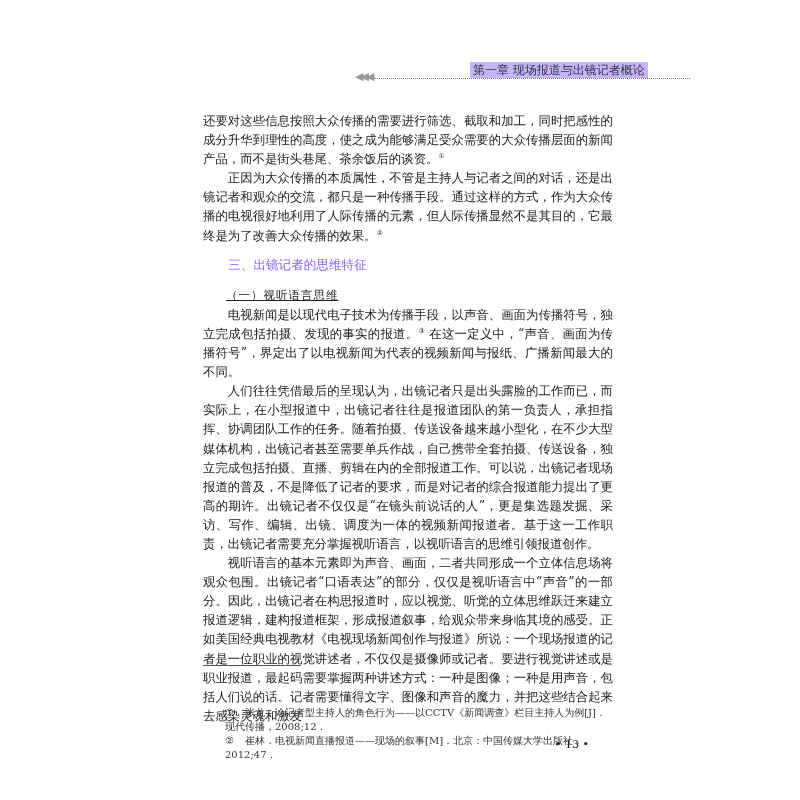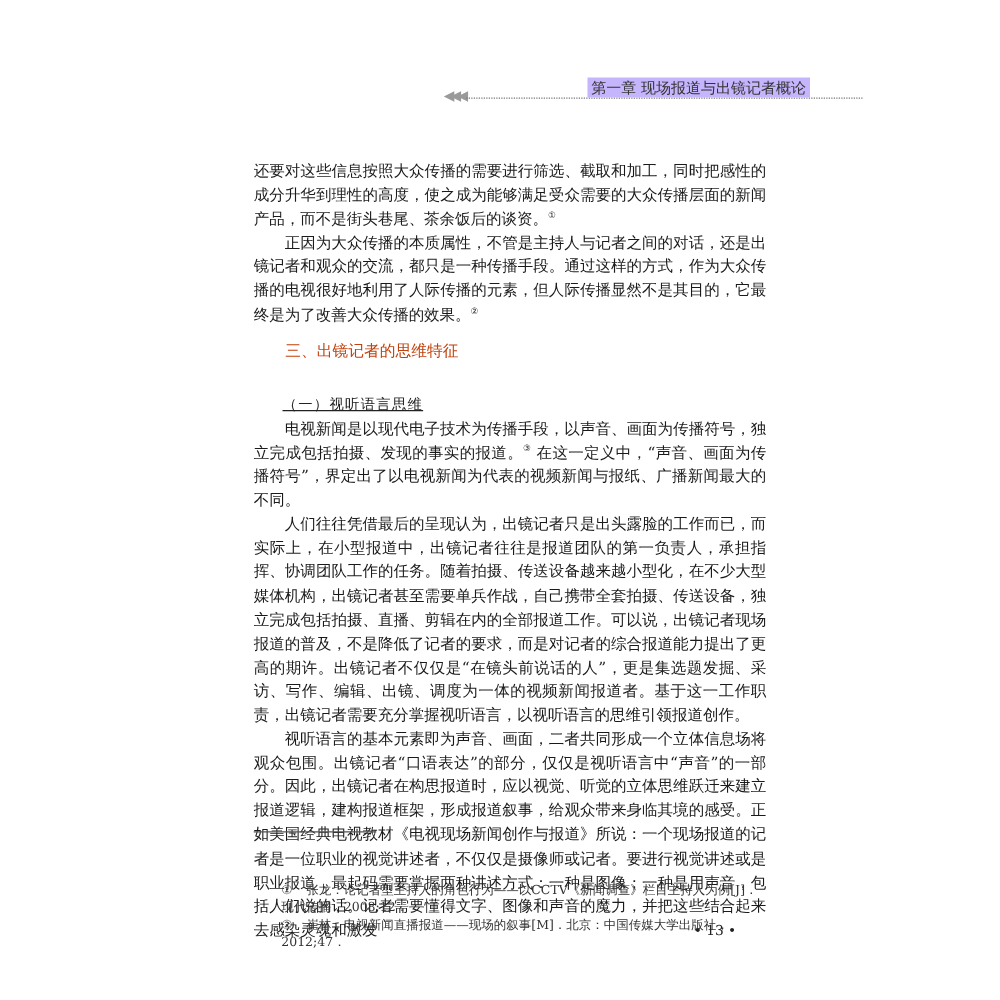--- a/index.html
+++ b/index.html
@@ -11,29 +11,29 @@
     position: absolute; left: 355px; top: 62px; width: 335px; height: 22px;
     display: flex; align-items: flex-end;
   }
   .header .arrows { color: #9a9a9a; font-size: 11px; letter-spacing: -3px; margin-right: 2px; line-height: 14px; font-family: "DejaVu Sans", sans-serif; }
   .header .dots { flex: 1; border-bottom: 1px dotted #777; height: 0; margin-bottom: 5px; position: relative; }
   .header .title {
     position: absolute; left: 115px; top: 0px; font-family: "DejaVu Sans", sans-serif;
     font-size: 12px; color: #333; background: #c4b5fd; padding: 0 3px; line-height: 16px;
   }
   .body-text {
-    position: absolute; left: 203px; top: 127px; width: 410px;
+    position: absolute; left: 203px; top: 111px; width: 410px;
     font-size: 12.4px; line-height: 19.1px; text-align: justify;
   }
   .body-text p { margin: 0; }
   .indent { text-indent: 2em; }
   sup { font-size: 7px; vertical-align: 5px; line-height: 0; }
   .section-title {
-    font-family: "DejaVu Sans", sans-serif; font-size: 12.6px; margin: 10px 0 24px 0;
-    padding-left: 2em; color: #c2410c;
+    font-family: "DejaVu Sans", sans-serif; font-size: 12.6px; margin: 10px 0 12px 0;
+    padding-left: 2em; color: #8b5cf6;
   }
   .subsection { font-size: 11.5px; padding-left: 2em; color: #222; letter-spacing: 1px; text-decoration: underline; }
   .fn-rule { position: absolute; left: 203px; top: 665px; width: 98px; height: 0; border-top: 1px solid #555; }
   .footnotes {
     position: absolute; left: 203px; top: 706px; width: 410px;
     font-size: 10px; line-height: 14px; color: #333;
   }
   .footnotes p { margin: 0; }
   .fn-indent { padding-left: 2.2em; }
   .fn-num { display: inline-block; width: 2em; }

